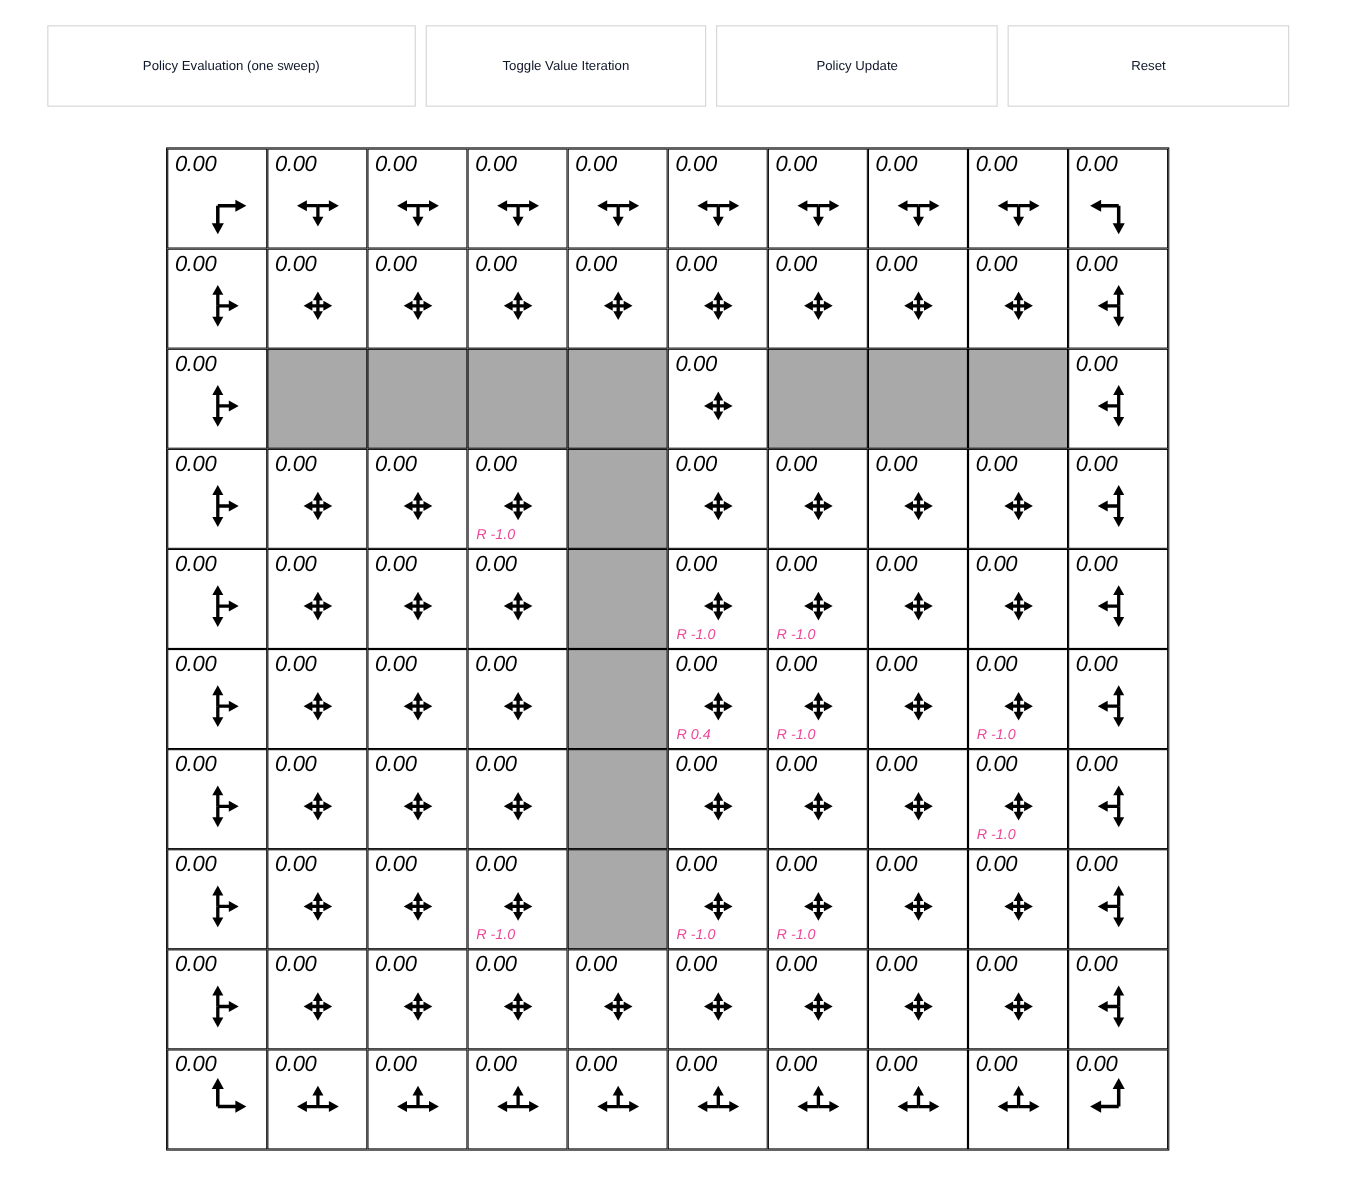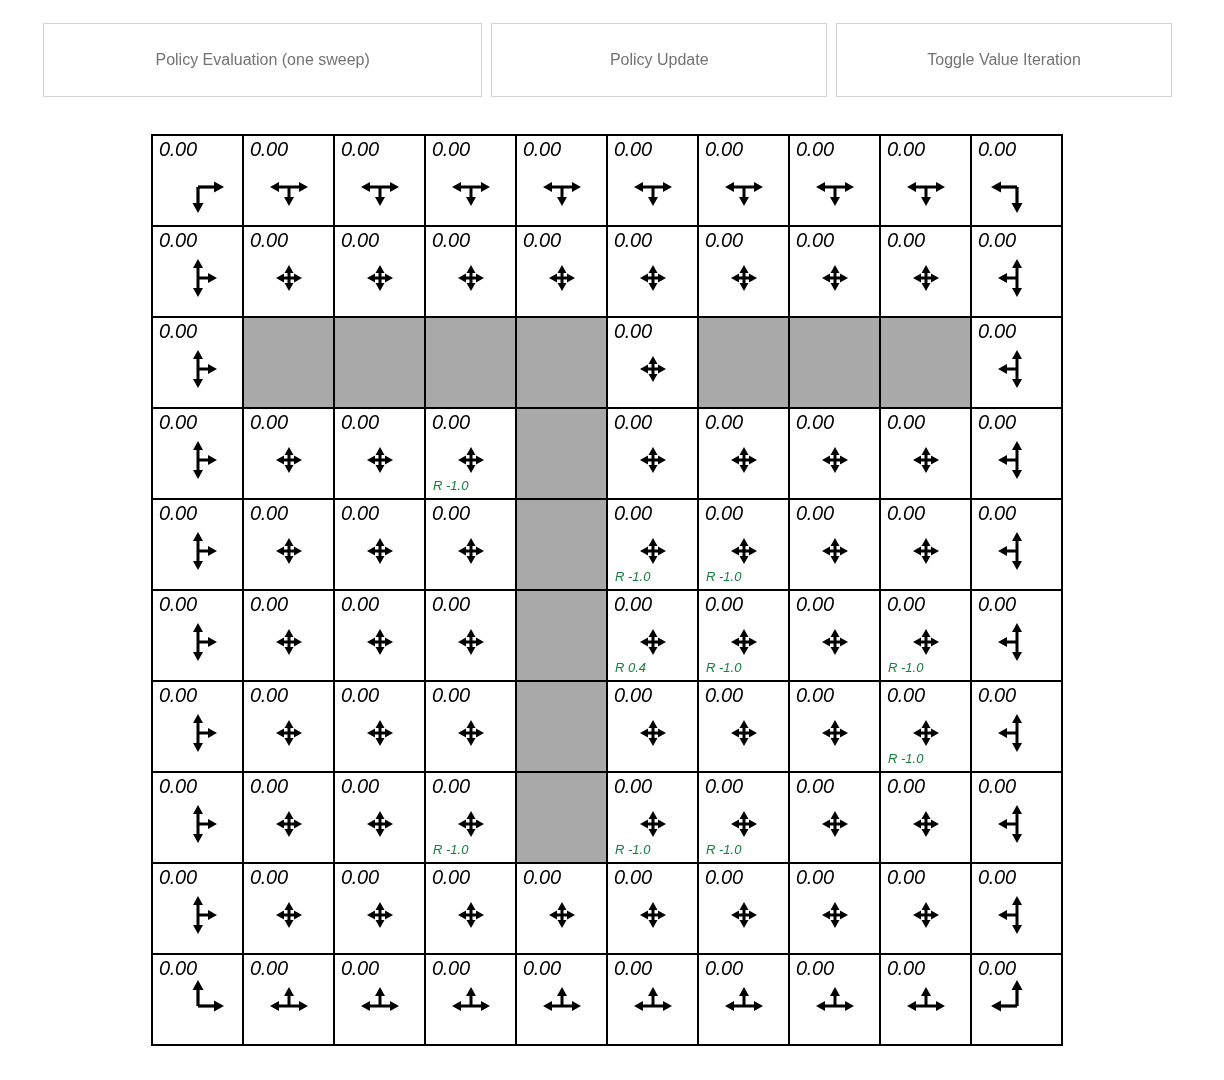--- a/index.html
+++ b/index.html
@@ -10,22 +10,22 @@
   }
   .toolbar {
     display:flex; gap:9px;
     margin:23px 52px 0 43px;
     height:74px;
   }
   .btn {
     background:#ffffff;
     border:1px solid #d4d4d4;
     font-family:"Liberation Sans", sans-serif;
-    font-size:16px;
-    color:#737373;
+    font-size:12px;
+    color:#0f172a;
     flex:1 1 0;
     cursor:pointer;
     padding:0;
   }
   .btn-wide { flex:1.31 1 0; }
   .grid {
     display:grid;
     grid-template-columns:repeat(10, 91px);
     grid-auto-rows:91px;
     border:1px solid #000;
@@ -42,34 +42,35 @@
     overflow:visible;
   }
   .cell.wall { background:#a9a9a9; }
   .cell .val {
     position:absolute; top:2px; left:6px;
     font-size:20px; color:#000; line-height:1.1;
     letter-spacing:-0.3px;
   }
   .cell .rew {
     position:absolute; bottom:5px; left:7px;
-    font-size:13px; color:#15803d;
+    font-size:13px; color:#ec4899;
   }
   .cell svg.arr {
     position:absolute; left:50%; top:57%;
     transform:translate(-50%,-50%);
   }
 </style>
 </head>
 <body>
 
 <div class="toolbar">
   <button class="btn btn-wide">Policy Evaluation (one sweep)</button>
+  <button class="btn">Toggle Value Iteration</button>
   <button class="btn">Policy Update</button>
-  <button class="btn">Toggle Value Iteration</button>
+  <button class="btn">Reset</button>
 </div>
 
 <div class="grid">
     <div class="cell">
       <div class="val">0.00</div>
       <svg width="64" height="64" class="arr">
         <line x1="32" y1="32" x2="32" y2="50" stroke="#000000" stroke-width="3.2"></line>
         <polygon points="32,58 26.5,48 37.5,48" fill="#000000"></polygon>
         <line x1="32" y1="32" x2="50" y2="32" stroke="#000000" stroke-width="3.2"></line>
         <polygon points="58,32 48,37.5 48,26.5" fill="#000000"></polygon>

